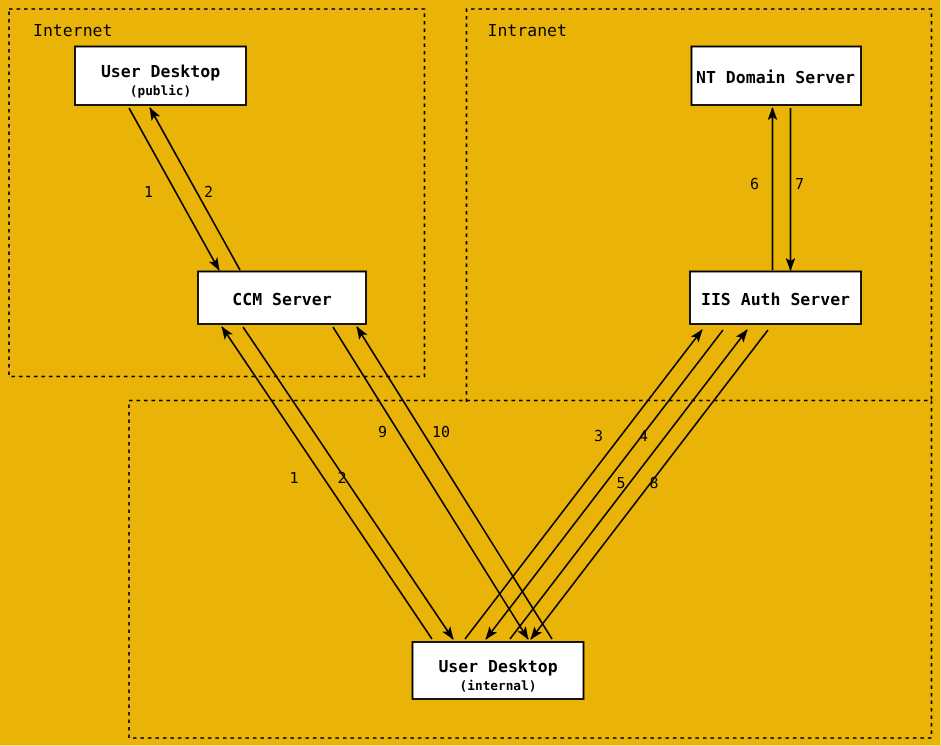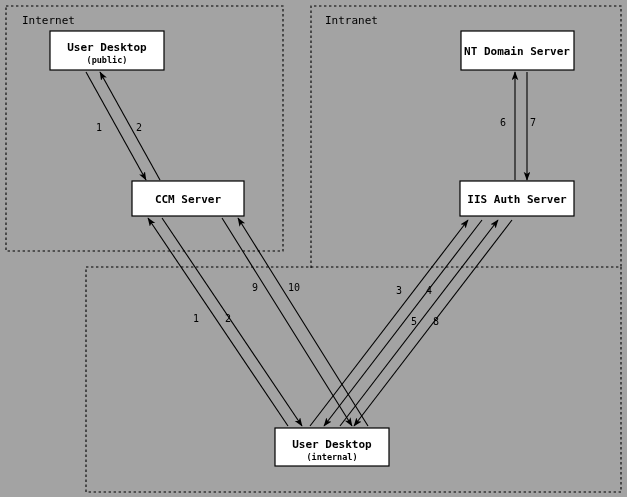--- a/index.html
+++ b/index.html
@@ -4,21 +4,21 @@
 <style>
   html, body {
     margin: 0;
     padding: 0;
     background: #ffffff;
   }
   #diagram-root {
     position: relative;
     width: 627px;
     height: 497px;
-    background: #a3a3a3;
+    background: #eab308;
     font-family: "DejaVu Sans Mono", monospace;
     overflow: hidden;
   }
   svg.canvas {
     position: absolute;
     left: 0;
     top: 0;
     width: 627px;
     height: 497px;
   }

